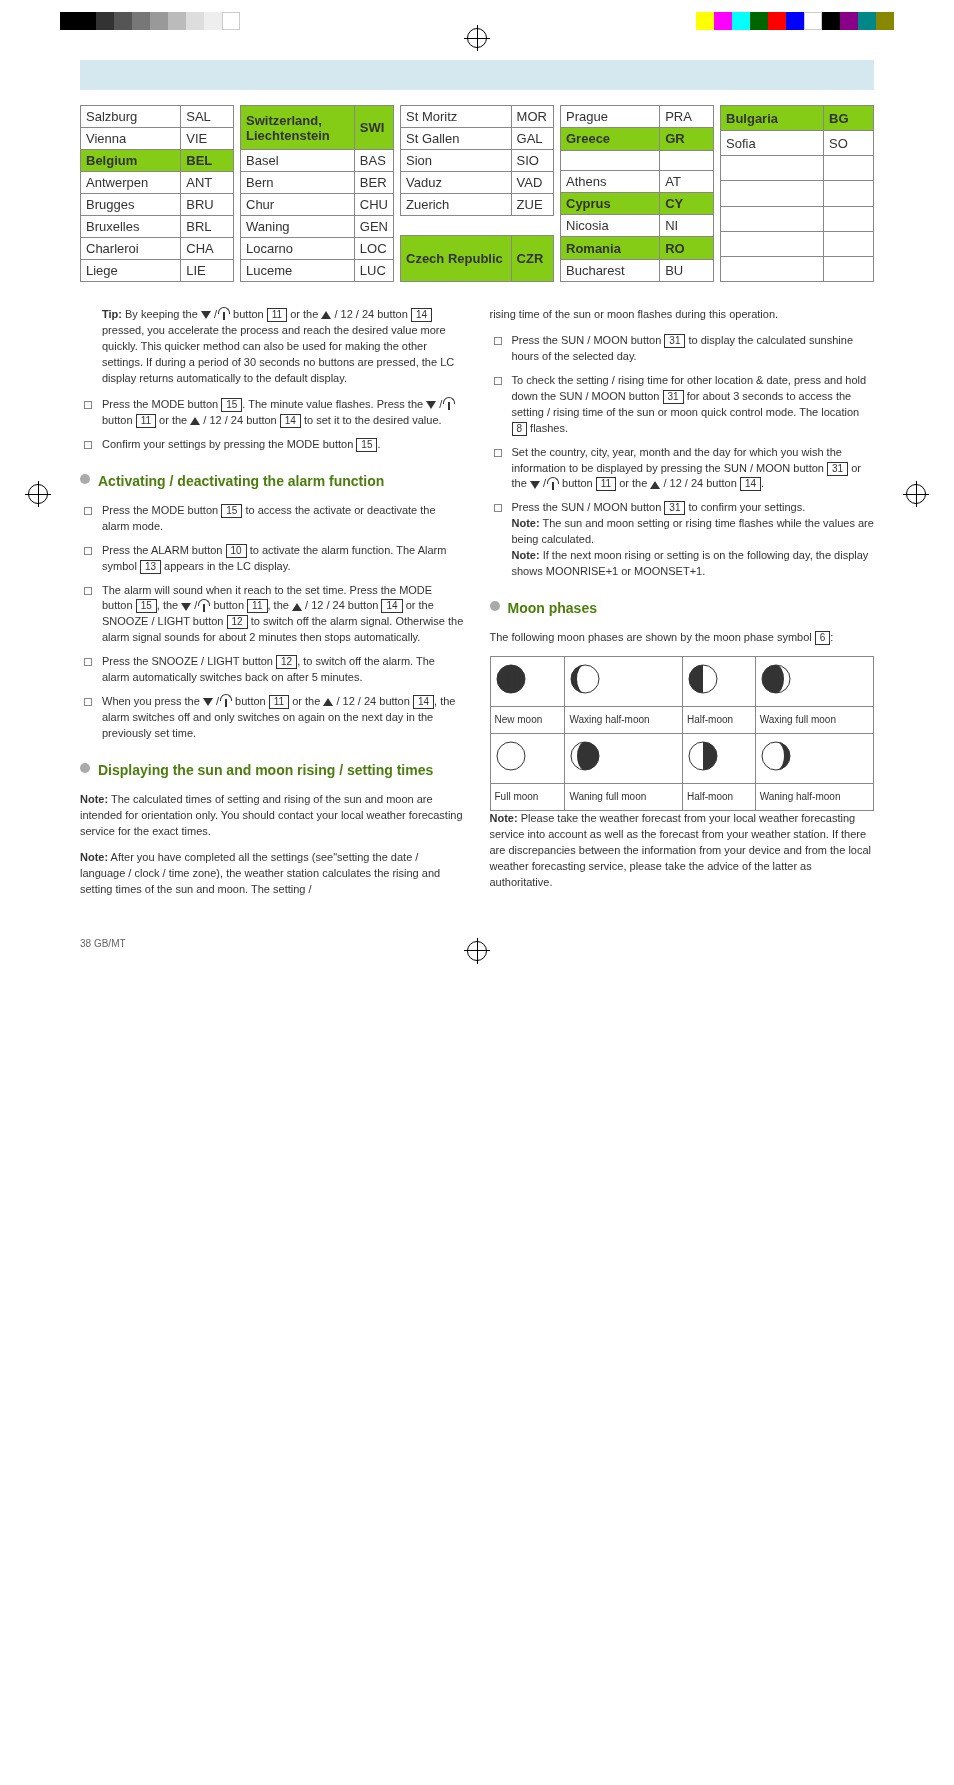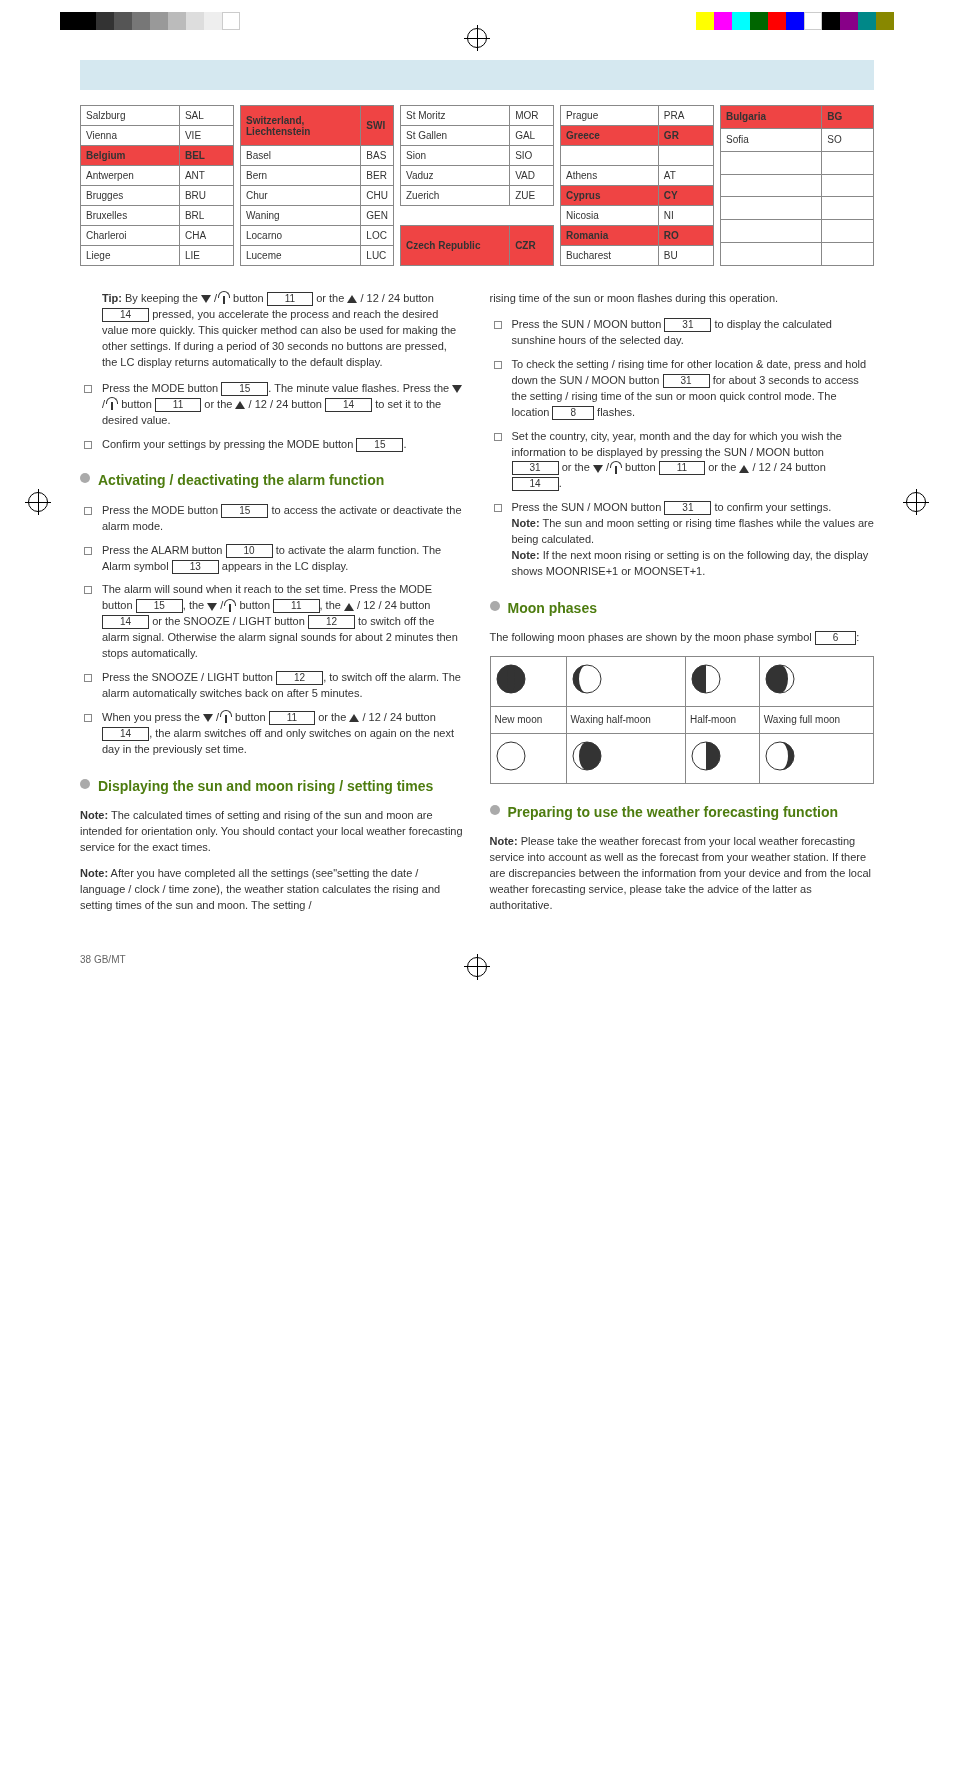--- a/index.html
+++ b/index.html
@@ -10,34 +10,34 @@
 .reg-mark::after{content:'';position:absolute;width:1px;height:26px;background:#000}
 .reg-top{top:28px;left:50%;transform:translateX(-50%)}
 .reg-bottom{bottom:28px;left:50%;transform:translateX(-50%)}
 .reg-left{top:50%;left:28px;transform:translateY(-50%)}
 .reg-right{top:50%;right:28px;transform:translateY(-50%)}
 .color-bar{position:absolute;top:12px;display:flex;height:18px}
 .color-bar.left{left:60px}
 .color-bar.right{right:60px}
 .sw{width:18px;height:18px}
 .header-band{height:30px;background:#d5e8f0;margin-bottom:15px}
-table.loc{border-collapse:collapse;font-size:10px}
+table.loc{border-collapse:collapse;font-size:13px}
 table.loc td,table.loc th{border:1px solid #888;padding:3px 5px;text-align:left;height:20px}
-.hdr-cell{background:#ef4444;font-weight:bold}
+.hdr-cell{background:#84cc16;font-weight:bold}
 .tables-row{display:flex;gap:6px;margin-bottom:25px}
 .tbl1{width:155px}.tbl2{width:155px}.tbl3{width:155px}.tbl4{width:155px}.tbl5{width:155px}
 .two-col{display:flex;gap:25px}
 .col{flex:1;line-height:1.45}
 .col p{margin-bottom:10px}
 .bullet-list{list-style:none;padding-left:0}
 .bullet-list li{position:relative;padding-left:22px;margin-bottom:8px}
 .bullet-list li::before{content:'';position:absolute;left:4px;top:4px;width:6px;height:6px;border:1px solid #888}
 .section-head{display:flex;align-items:flex-start;gap:8px;margin:18px 0 12px;color:#4d7c0f;font-weight:bold;font-size:14px}
 .section-head::before{content:'';display:inline-block;width:10px;height:10px;background:#aaa;border-radius:50%;margin-top:3px;flex-shrink:0}
-.ref{display:inline-block;border:1px solid #333;padding:0 17px;font-size:10px;line-height:12px;vertical-align:baseline}
+.ref{display:inline-block;border:1px solid #333;padding:0 4px;font-size:10px;line-height:12px;vertical-align:baseline}
 .strong{font-weight:bold}
 .moon-table{border-collapse:collapse;width:100%;font-size:10px;margin-top:0}
 .moon-table td{border:1px solid #888;padding:6px 4px;text-align:left;vertical-align:middle}
 .moon-icon-cell{text-align:center;height:48px}
 .moon-icon{width:32px;height:32px;display:inline-block}
 .footer{margin-top:30px;font-size:10px;color:#666}
 .down-tri{display:inline-block;width:0;height:0;border-left:5px solid transparent;border-right:5px solid transparent;border-top:8px solid #333;vertical-align:middle}
 .up-tri{display:inline-block;width:0;height:0;border-left:5px solid transparent;border-right:5px solid transparent;border-bottom:8px solid #333;vertical-align:middle}
 .radio-icon{display:inline-block;width:10px;height:10px;vertical-align:middle;position:relative}
 .radio-icon::before{content:'';position:absolute;left:3px;bottom:0;width:2px;height:8px;background:#333}
@@ -328,24 +328,27 @@
                 </svg></td>
           <td class="moon-icon-cell"><svg class="moon-icon" viewBox="0 0 32 32">
                   <circle cx="16" cy="16" r="14" fill="none" stroke="#333"></circle>
                   <path d="M16 2 A14 14 0 0 1 16 30 Z" fill="#333"></path>
                 </svg></td>
           <td class="moon-icon-cell"><svg class="moon-icon" viewBox="0 0 32 32">
                   <circle cx="16" cy="16" r="14" fill="none" stroke="#333"></circle>
                   <path d="M16 2 A14 14 0 0 1 16 30 A8 14 0 0 0 16 2" fill="#333"></path>
                 </svg></td>
         </tr>
+        <tr>
+          <td>Full moon</td>
+          <td>Waning full moon</td>
+          <td>Half-moon</td>
+          <td>Waning half-moon</td>
+        </tr>
       </tbody>
         </table>
 
-      <div class="section-head">
-          <span>Preparing to use the weather forecasting function</span>
-        </div>
       <p><span class="strong">Note:</span><span> Please take the weather forecast from your local weather forecasting service into account as well as the forecast from your weather station. If there are discrepancies between the information from your device and from the local weather forecasting service, please take the advice of the latter as authoritative.</span></p>
     </div>
   </div>
 
   <div class="footer">38   GB/MT</div>
 </div>
 
 </body></html>

